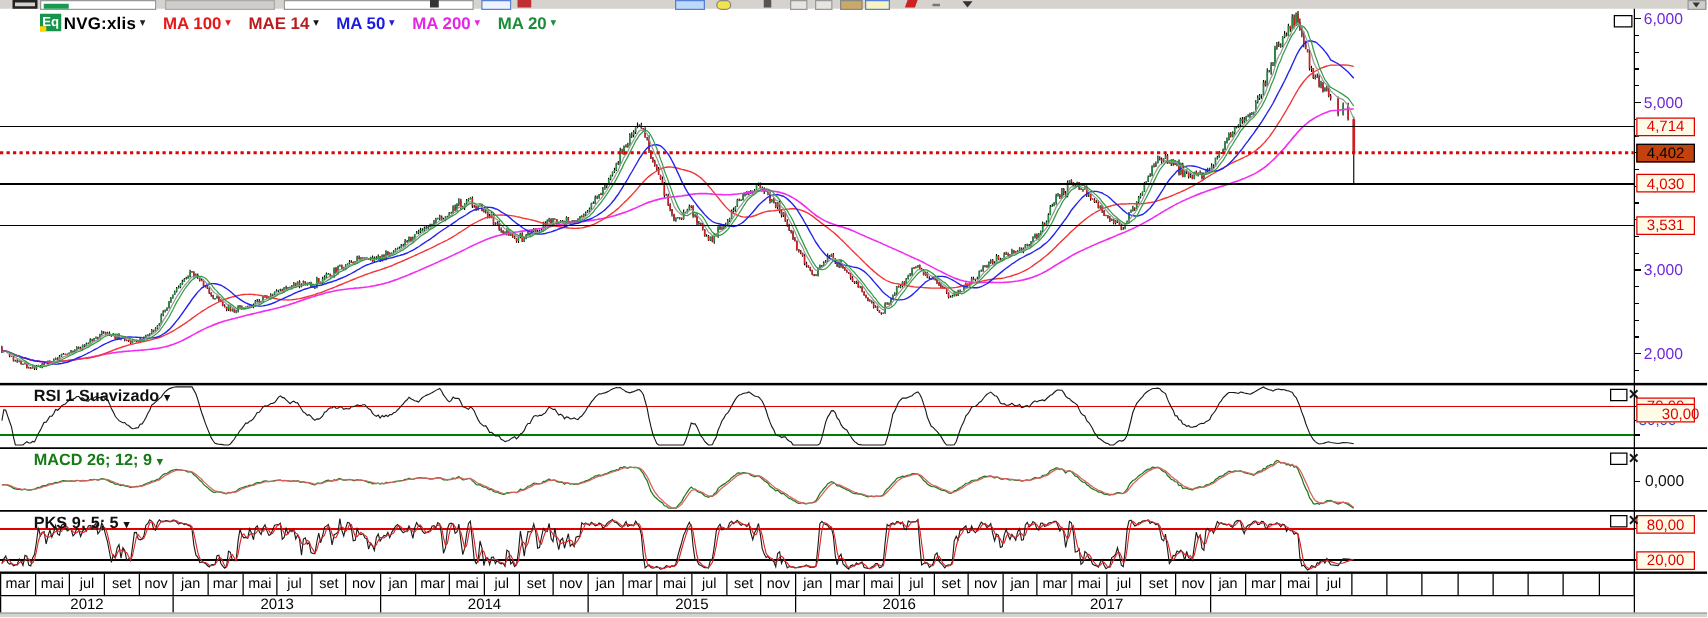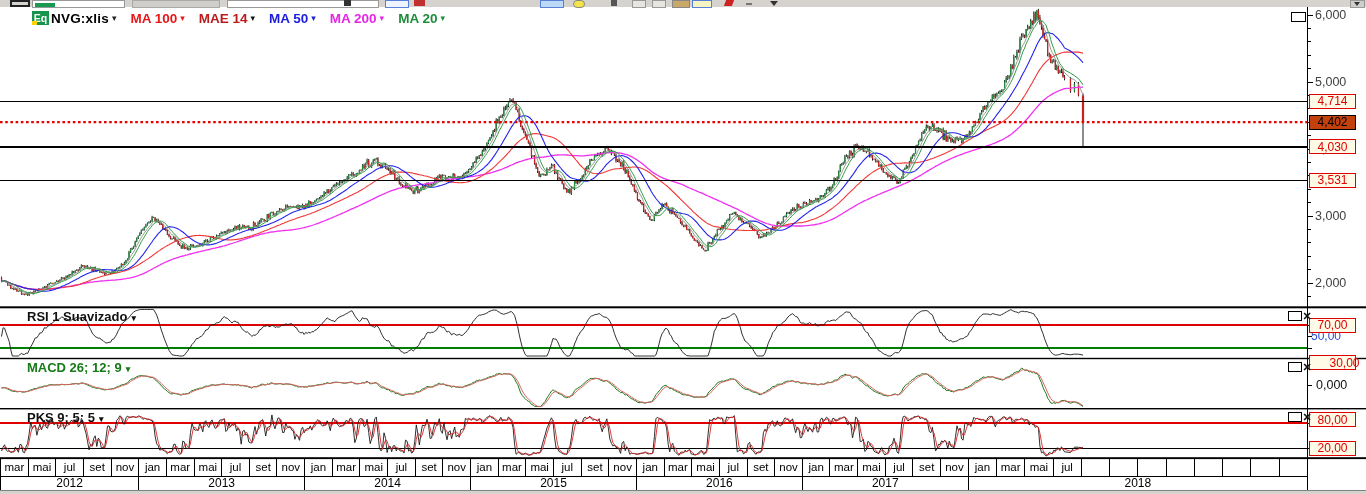--- a/index.html
+++ b/index.html
@@ -13,21 +13,21 @@
   .eqbadge{position:relative;display:inline-flex;align-items:center;justify-content:center;
            width:17px;height:14px;background:#17944b;color:#fff;font-weight:bold;font-size:10.5px;
            margin-right:2px;}
   .eqbadge .ycorner{position:absolute;left:0;bottom:0;width:5px;height:4px;background:#ffd400;}
   .sym{color:#000;font-weight:bold;letter-spacing:0.2px;}
   .dd{font-size:9px;margin-left:3px;margin-right:14px;color:#222;}
   .legend-item{font-weight:bold;}
   .panel-label{position:absolute;left:27px;font-size:13px;font-weight:bold;color:#111;
                background:rgba(255,255,255,0.0);white-space:nowrap;}
   .panel-label .dd2{font-size:9px;margin-left:4px;}
-  .yaxis-label{position:absolute;left:1315px;font-size:12.5px;color:#404040;height:14px;line-height:14px;}
+  .yaxis-label{position:absolute;left:1315px;font-size:12.5px;color:#6d28d9;height:14px;line-height:14px;}
   .level-box{position:absolute;left:1309px;width:47px;height:15px;font-size:12px;
              display:flex;align-items:center;justify-content:center;box-sizing:border-box;}
   .level-alert{background:#fffbe6;border:1px solid #e00000;color:#e00000;}
   .level-current{background:#c2410c;border:1px solid #000;color:#000;}
   .plain-blue{position:absolute;left:1311px;font-size:12px;color:#2a4fd0;height:13px;line-height:13px;}
   .plain-dark{position:absolute;left:1316px;font-size:12.5px;color:#111;height:14px;line-height:14px;}
   .panel-btn-sq{position:absolute;width:12px;height:8px;border:1.4px solid #000;background:#fff;box-sizing:content-box;}
   .panel-btn-x{position:absolute;width:12px;height:12px;font-size:11px;font-weight:bold;color:#111;
                line-height:12px;text-align:center;}
   .month-cell{position:absolute;top:0;height:17px;line-height:17px;text-align:center;
@@ -180,21 +180,21 @@
       <div class="yaxis-label" style="top: 142px;">4,000</div>
       <div class="yaxis-label" style="top: 209px;">3,000</div>
       <div class="yaxis-label" style="top: 276px;">2,000</div>
       <div class="plain-dark" style="top: 378px;">0,000</div>
       <div class="plain-blue" style="top: 330px;">50,00</div>
       <div class="level-box level-alert" style="top: 93.662px;">4,714</div>
       <div class="level-box level-current" style="top: 114.566px;">4,402</div>
       <div class="level-box level-alert" style="top: 139.49px;">4,030</div>
       <div class="level-box level-alert" style="top: 172.923px;">3,531</div>
       <div class="level-box level-alert" style="top: 317.5px;">70,00</div>
-      <div class="level-box level-alert" style="top: 355px; padding-left: 24px;">30,00</div>
+      <div class="level-box level-alert" style="top: 323px; padding-left: 24px;">30,00</div>
       <div class="level-box level-alert" style="top: 412px;">80,00</div>
       <div class="level-box level-alert" style="top: 440.5px;">20,00</div>
       <div class="panel-btn-sq" style="left: 1291px; top: 12px; width: 13px;"></div>
       <div class="panel-btn-sq" style="left: 1288px; top: 311px;"></div>
       <div class="panel-btn-x" style="left: 1301px; top: 310px;">✕</div>
       <div class="panel-btn-sq" style="left: 1288px; top: 362px;"></div>
       <div class="panel-btn-x" style="left: 1301px; top: 361px;">✕</div>
       <div class="panel-btn-sq" style="left: 1288px; top: 412px;"></div>
       <div class="panel-btn-x" style="left: 1301px; top: 411px;">✕</div>
     </div>
@@ -249,17 +249,16 @@
       <div class="month-cell" style="left: 1278.72px; width: 28.27px;"></div>
     </div>
   <div id="row-divider"></div>
   <div id="years-row">
       <div class="year-cell" style="left: 0px; width: 138.25px;">2012</div>
       <div class="year-cell" style="left: 138.25px; width: 165.9px;">2013</div>
       <div class="year-cell" style="left: 304.15px; width: 165.9px;">2014</div>
       <div class="year-cell" style="left: 470.05px; width: 165.9px;">2015</div>
       <div class="year-cell" style="left: 635.95px; width: 165.9px;">2016</div>
       <div class="year-cell" style="left: 801.85px; width: 165.9px;">2017</div>
-      <div class="year-cell" style="left: 967.75px; width: 339.24px;">2018</div>
     </div>
   <div id="bottom-line"></div>
   <div id="bottom-strip"></div>
 </div>
 
 </body></html>

